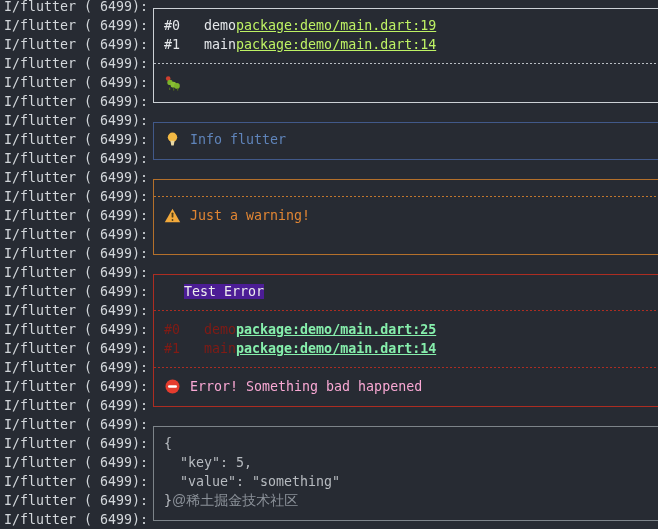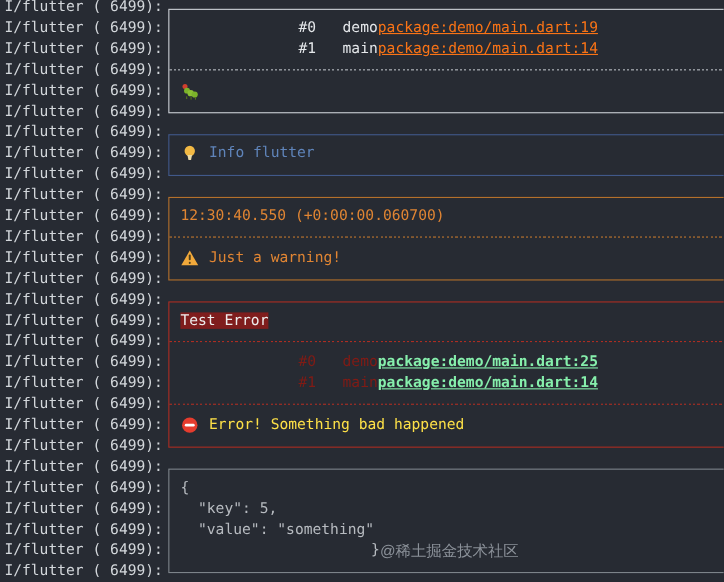--- a/index.html
+++ b/index.html
@@ -17,40 +17,40 @@
   }
   
   .box{
     position:absolute;left:153px;width:507px;box-sizing:border-box;
     border:1px solid;padding-top:7px;
   }
   .box .line{
     height:19px;display:flex;align-items:center;
     padding:0 8px 0 10px;white-space:pre;
   }
-  .line.spread{justify-content:center;}
+  .line.spread{justify-content:flex-start;}
   .divider{height:19px;position:relative;}
   .divider::after{
     content:"";position:absolute;left:0;right:0;top:9px;height:1px;
     background:repeating-linear-gradient(90deg,var(--c) 0 2px,transparent 2px 4px);
   }
   .icon{display:inline-flex;width:17px;justify-content:center;margin-right:9px;flex:none;}
   .link{text-decoration:underline;}
 
   #box-debug{top:8px;height:95px;border-color:#ccd1d6;color:#e4e7ea;--c:#b9bec4;}
-  #box-debug .link{color:#f97316;}
+  #box-debug .link{color:#bef264;}
 
   #box-info{top:122px;height:38px;border-color:#41598a;color:#5f84ba;}
 
   #box-warning{top:179px;height:76px;border-color:#b4702b;color:#e08533;--c:#c0762d;}
 
   #box-error{top:274px;height:133px;border-color:#ac2d22;color:#801b15;--c:#ac2d22;}
   #box-error .link{color:#86efac;font-weight:bold;}
-  .error-title{background:#7f1d1d;color:#ededed;}
-  .error-msg{color:#fde047;}
+  .error-title{background:#4c1d95;color:#ededed;margin-left:20px;}
+  .error-msg{color:#f9a8d4;}
 
   #box-json{top:426px;height:95px;border-color:#7d848a;color:#b7bbc0;--c:#7d848a;}
   .watermark{
     color:#8b9199;margin-right:6px;white-space:pre;
     font-family:"Liberation Sans","DejaVu Sans",sans-serif;font-size:14px;
   }
 </style>
 </head>
 <body>
 
@@ -118,23 +118,20 @@
         <svg width="13" height="16" viewBox="0 0 13 16">
           <circle cx="6.5" cy="5.3" r="4.7" fill="#f2b944"></circle>
           <path d="M4.4 8.8 L8.6 8.8 L7.7 13.4 L5.3 13.4 Z" fill="#ead9a5"></path>
         </svg>
       </span>
       <span>Info flutter</span>
     </div>
   </div>
 
   <div class="box" id="box-warning">
-    <div class="line">
-      <span>12:30:40.550 (+0:00:00.060700)</span>
-    </div>
     <div class="divider"></div>
     <div class="line">
       <span class="icon">
         <svg width="17" height="15" viewBox="0 0 17 15">
           <path d="M8.5 0.8 L16.2 14.2 L0.8 14.2 Z" fill="#f2a93b"></path>
           <rect x="7.6" y="4.4" width="1.8" height="5.2" rx="0.9" fill="#50401a"></rect>
           <rect x="7.6" y="11" width="1.8" height="1.9" rx="0.9" fill="#50401a"></rect>
         </svg>
       </span>
       <span>Just a warning!</span>

